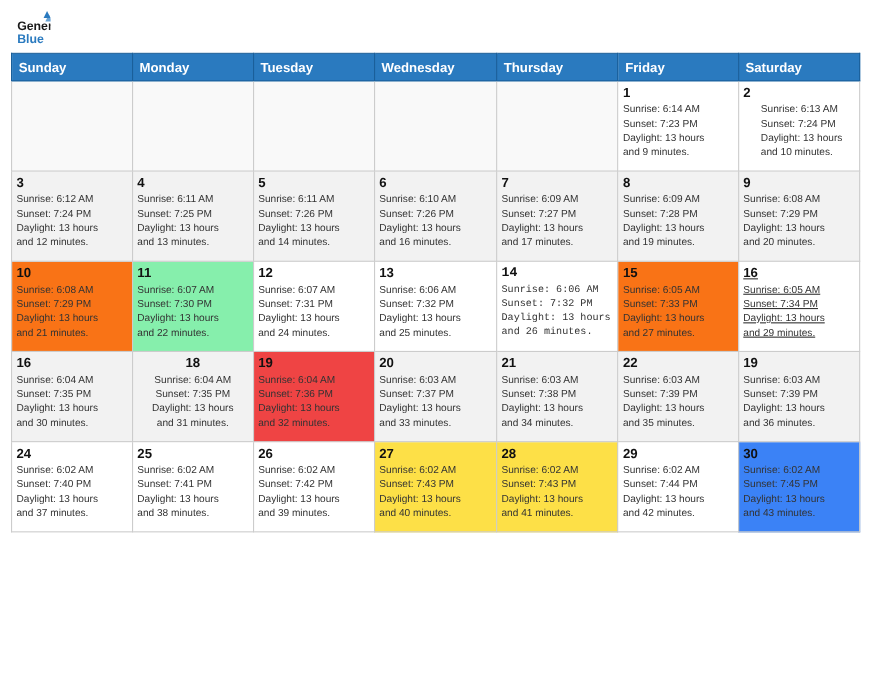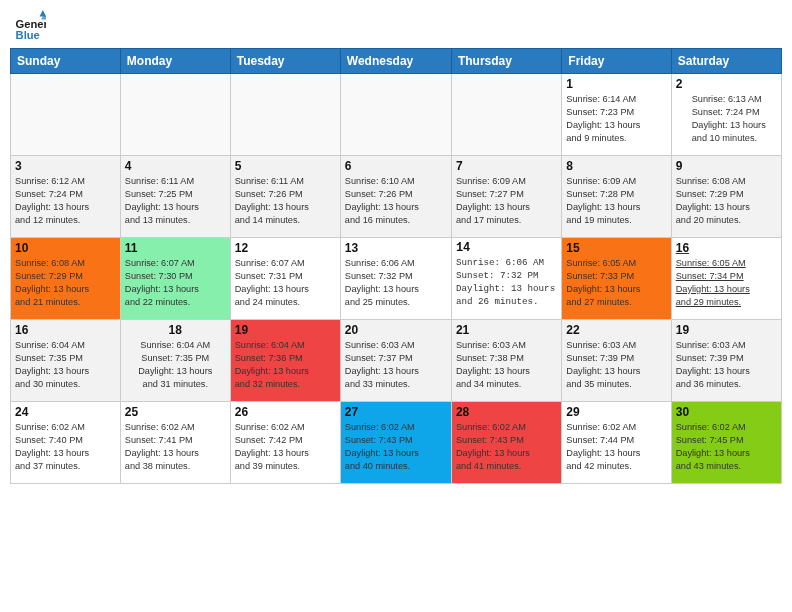--- a/index.html
+++ b/index.html
@@ -310,42 +310,42 @@
 Daylight: 13 hours
 and 38 minutes.</div>
         </td>
         <td style="background: rgb(255, 255, 255);">
           <span class="day-num">26</span>
           <div class="day-info" style="white-space: pre-line;">Sunrise: 6:02 AM
 Sunset: 7:42 PM
 Daylight: 13 hours
 and 39 minutes.</div>
         </td>
-        <td style="background: #0ea5e9;">
+        <td style="background: #fde047;">
           <span class="day-num">27</span>
           <div class="day-info" style="white-space: pre-line;">Sunrise: 6:02 AM
 Sunset: 7:43 PM
 Daylight: 13 hours
 and 40 minutes.</div>
         </td>
-        <td style="background: #ef4444;">
+        <td style="background: #fde047;">
           <span class="day-num">28</span>
           <div class="day-info" style="white-space: pre-line;">Sunrise: 6:02 AM
 Sunset: 7:43 PM
 Daylight: 13 hours
 and 41 minutes.</div>
         </td>
         <td style="background: rgb(255, 255, 255);">
           <span class="day-num">29</span>
           <div class="day-info" style="white-space: pre-line;">Sunrise: 6:02 AM
 Sunset: 7:44 PM
 Daylight: 13 hours
 and 42 minutes.</div>
         </td>
-        <td style="background: #84cc16;">
+        <td style="background: #3b82f6;">
           <span class="day-num">30</span>
           <div class="day-info" style="white-space: pre-line;">Sunrise: 6:02 AM
 Sunset: 7:45 PM
 Daylight: 13 hours
 and 43 minutes.</div>
         </td>
       </tr>
     </tbody>
 </table>
 

